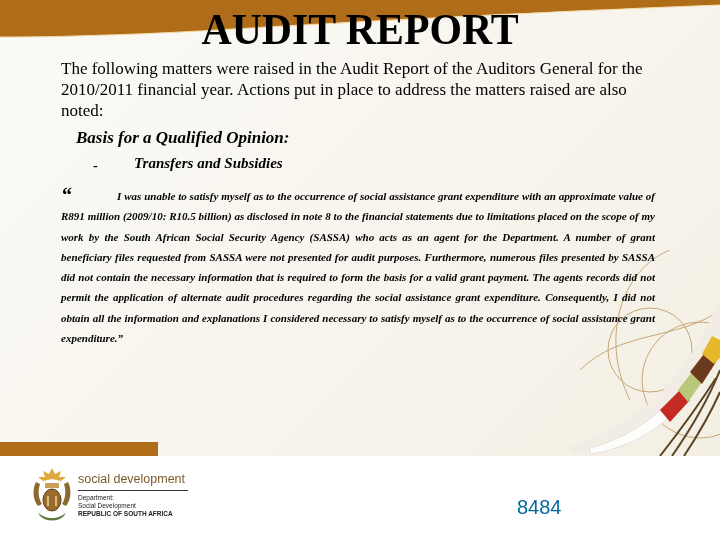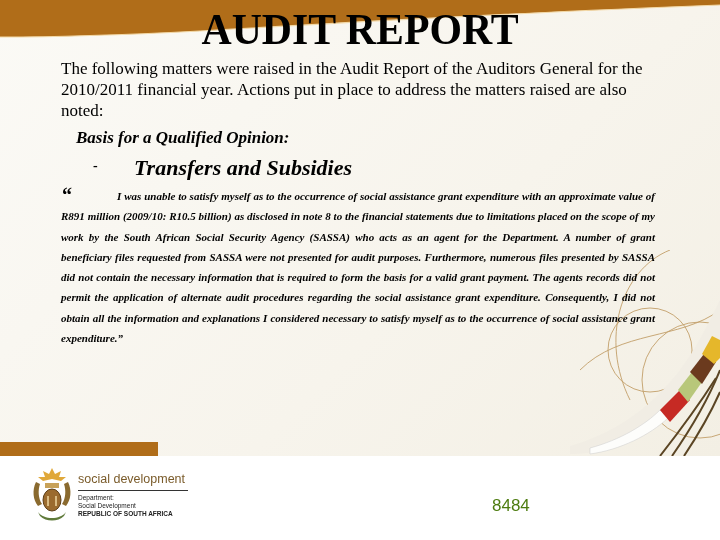--- a/index.html
+++ b/index.html
@@ -30,21 +30,21 @@
   }
   .basis {
     position: absolute; left: 61px; top: 128px;
     font-size: 17px; font-weight: bold; font-style: italic; margin-left: 15px;
   }
   .bullet-dash {
     position: absolute; left: 93px; top: 158px; font-size: 14px; font-weight: bold;
   }
   .bullet-label {
     position: absolute; left: 134px; top: 155px;
-    font-size: 22px; font-weight: bold; font-style: italic;
+    font-size: 15px; font-weight: bold; font-style: italic;
   }
   .open-quote {
     position: absolute; left: 62px; top: 184px; font-size: 20px; font-weight: bold;
   }
   .quote-body {
     position: absolute; left: 61px; top: 186px; width: 594px;
     font-size: 11px; line-height: 20.3px; font-weight: bold; font-style: italic;
     text-align: justify; text-indent: 56px;
   }
   .logo { position: absolute; left: 30px; top: 466px; width: 150px; height: 66px; }
@@ -55,23 +55,23 @@
     font-size: 12.5px; color: #7a5b2a; white-space: nowrap;
   }
   .logo-rule { position: absolute; left: 48px; top: 24px; width: 110px; height: 1px; background: #333; }
   .logo-sub {
     position: absolute; left: 48px; top: 28px;
     font-family: "Liberation Sans", "DejaVu Sans", sans-serif;
     font-size: 6.5px; line-height: 8px; color: #222; white-space: nowrap;
   }
   .logo-sub .strong { font-weight: bold; }
   .page-number {
-    position: absolute; left: 492px; top: 496px;
+    position: absolute; left: 517px; top: 496px;
     font-family: "Liberation Sans", "DejaVu Sans", sans-serif;
-    font-size: 17px; color: #4d7c0f;
+    font-size: 20px; color: #0369a1;
   }
 </style>
 </head>
 <body>
 
 <div class="slide-bg"></div>
 
 <svg class="top-band" viewBox="0 0 720 40" preserveAspectRatio="none">
   <path d="M0,0 L720,0 L720,5 C560,11 420,18 200,31 C120,35 60,37 0,37 Z" fill="#b06d19"></path>
   <path d="M0,37 C60,37 120,35 200,31 C420,18 560,11 720,5" stroke="#f3d9a8" stroke-width="1.2" fill="none"></path>

